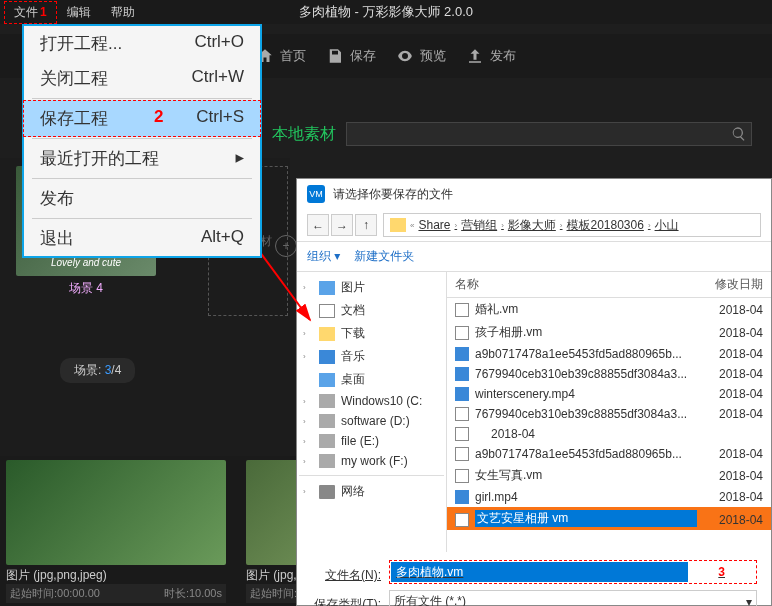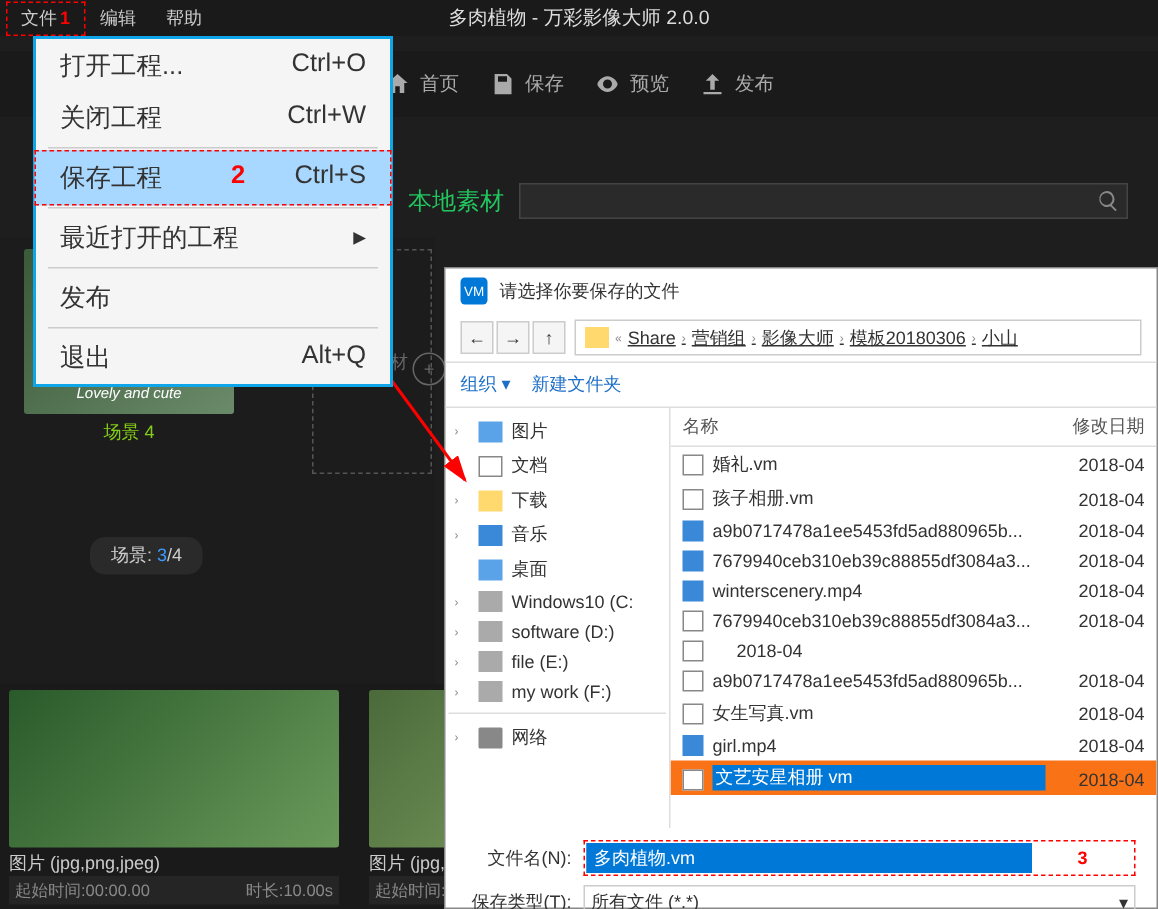--- a/index.html
+++ b/index.html
@@ -29,21 +29,21 @@
 
 .searchbar { position: absolute; top: 120px; right: 20px; width: 480px; height: 28px; display: flex; align-items: center; gap: 10px; }
 .search-label { color: #22c55e; font-size: 16px; font-family: Liberation Mono, monospace; }
 .search-box { flex: 1; height: 24px; background: #2a2a2a; border: 1px solid #444; display: flex; align-items: center; justify-content: flex-end; padding: 0 4px; }
 .search-icon { width: 16px; height: 16px; fill: #888; }
 
 
 .left-area { position: absolute; top: 158px; left: 0; width: 290px; height: 448px; background: #1c1c1c; padding: 8px; }
 .scene-thumb-fake { width: 140px; height: 110px; background: linear-gradient(135deg, #3a5a3a, #6a8a6a); position: relative; border-radius: 2px; }
 .scene-thumb-text { position: absolute; bottom: 8px; left: 0; right: 0; text-align: center; color: #fff; font-size: 10px; font-style: italic; }
-.scene-label { color: #84cc16; font-size: 12px; text-align: center; margin-top: 4px; width: 140px; margin-left: 8px; }
+.scene-label { color: #f0abfc; font-size: 12px; text-align: center; margin-top: 4px; width: 140px; margin-left: 8px; }
 .add-box { position: absolute; top: 8px; left: 208px; width: 80px; height: 150px; border: 1px dashed #555; display: flex; align-items: center; justify-content: center; color: #666; font-size: 12px; }
 .add-circle { position: absolute; top: 68px; right: -10px; width: 22px; height: 22px; border: 1px solid #666; border-radius: 50%; display: flex; align-items: center; justify-content: center; color: #666; }
 .scene-counter { position: absolute; top: 200px; left: 60px; background: #2a2a2a; color: #ccc; padding: 4px 14px; border-radius: 10px; font-size: 12px; }
 .scene-counter .cur { color: #3a9bff; }
 
 
 .photostrip { position: absolute; bottom: 0; left: 0; right: 0; height: 150px; background: #1a1a1a; display: flex; gap: 20px; padding: 4px 6px; }
 .photo-item { width: 220px; }
 .photo-thumb { width: 220px; height: 105px; background: linear-gradient(135deg, #2a5a2a, #6a9a5a); border-radius: 2px; }
 .photo-label { color: #ccc; font-size: 12px; margin-top: 2px; }
@@ -68,21 +68,21 @@
 .tree-icon { width: 16px; height: 14px; display: inline-block; }
 .filelist { flex: 1; overflow: hidden; }
 .list-header { display: flex; padding: 4px 8px; border-bottom: 1px solid #ddd; color: #555; }
 .col-name { flex: 1; }
 .col-date { width: 60px; text-align: right; }
 .file-row { display: flex; align-items: center; padding: 3px 8px; gap: 6px; }
 .file-icon { width: 14px; height: 14px; display: inline-block; }
 .file-row.selected { background: #f97316; align-items: flex-end; }
 .file-row.selected .fname { background: #0078d7; color: #fff; padding: 0 2px; }
 .dlg-footer { padding: 8px 14px; }
-.footer-row { display: flex; align-items: center; gap: 8px; margin-bottom: 6px; }
+.footer-row { display: flex; align-items: flex-end; gap: 8px; margin-bottom: 6px; text-decoration: underline; }
 .footer-label { width: 70px; text-align: right; }
 .filename-input { flex: 1; border: 1px solid #0078d7; background: #0078d7; color: #fff; padding: 2px 4px; font-size: 12px; }
 .filename-wrap { flex: 1; border: 1px dashed red; padding: 1px; display: flex; align-items: center; }
 .marker3 { color: red; font-weight: bold; margin: 0 30px; }
 .select-wrap { flex: 1; border: 1px solid #ccc; padding: 2px 4px; display: flex; justify-content: space-between; align-items: center; }
 
 
 .arrow-red { position: absolute; top: 120px; left: 160px; z-index: 60; pointer-events: none; }
 
 

